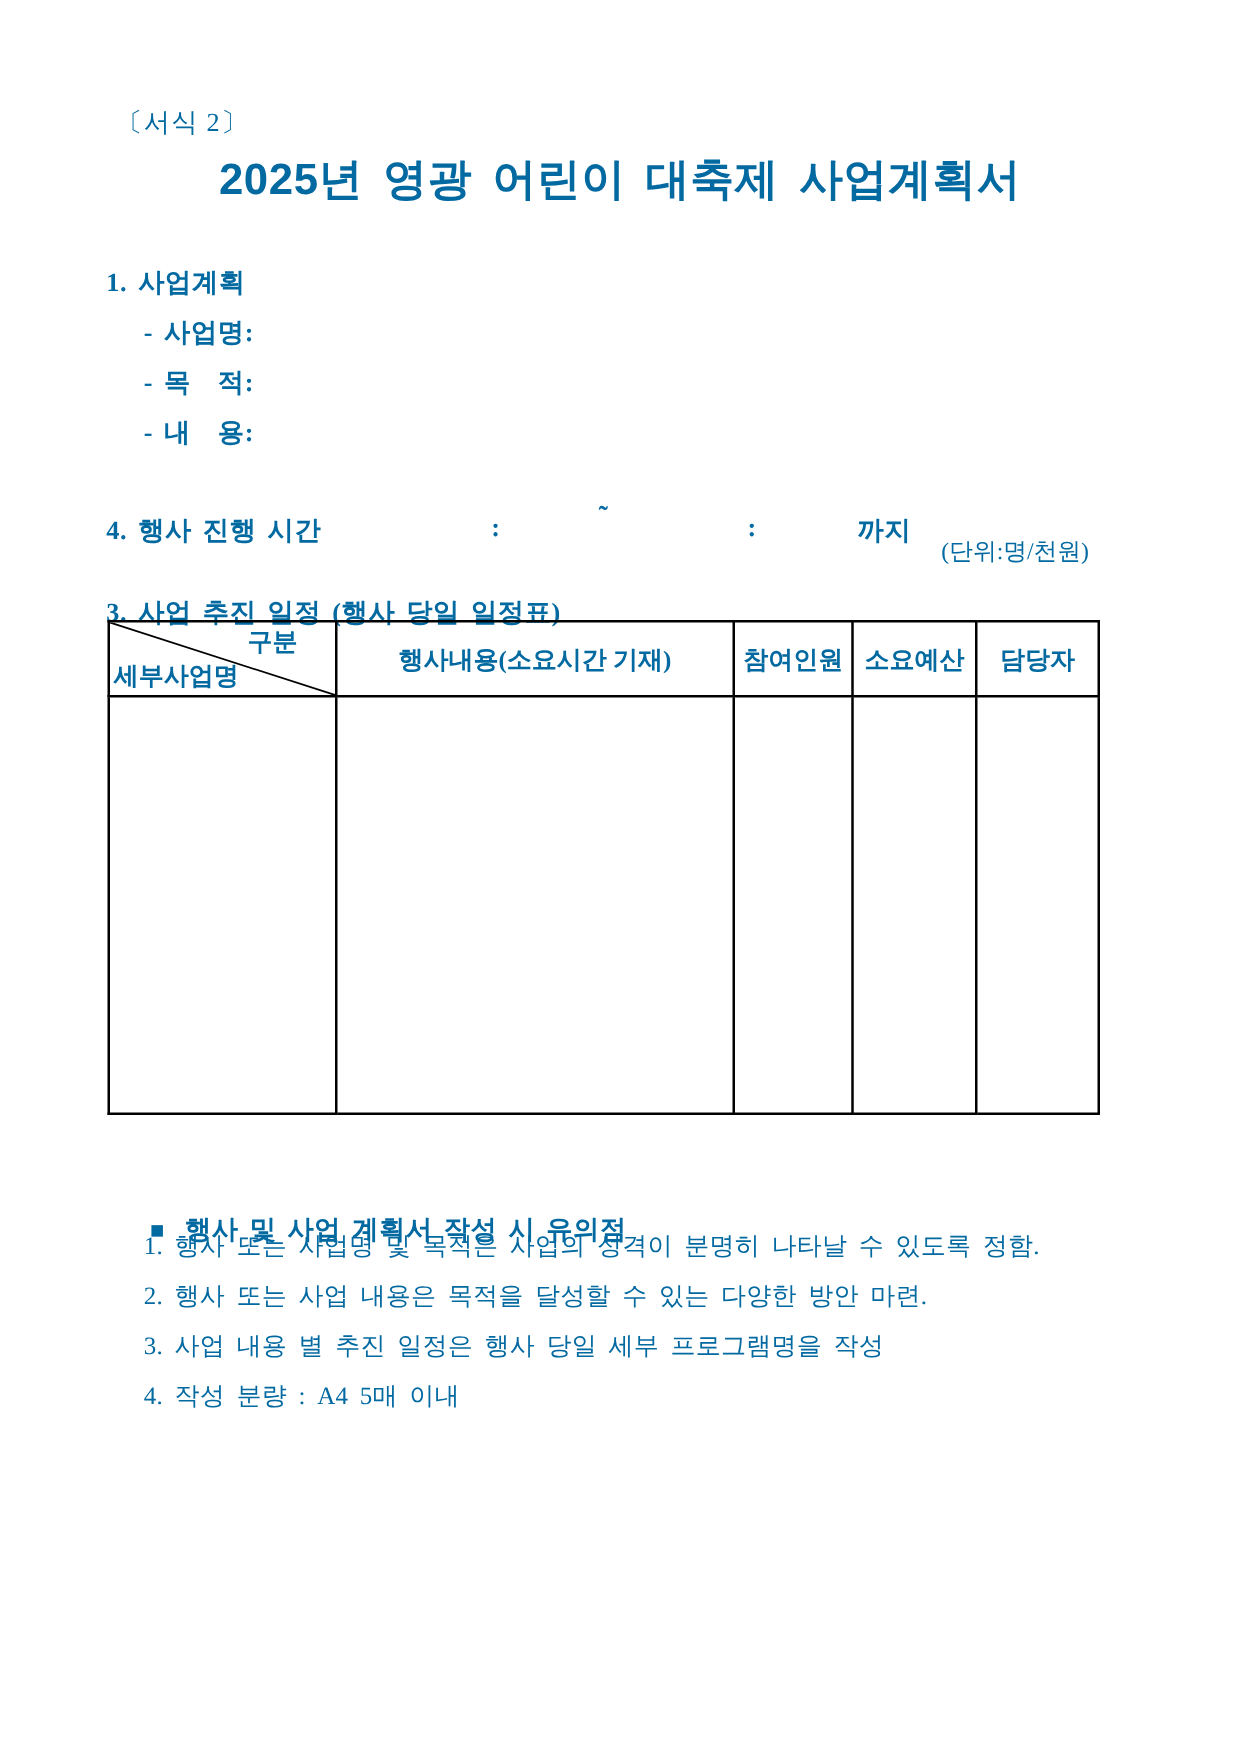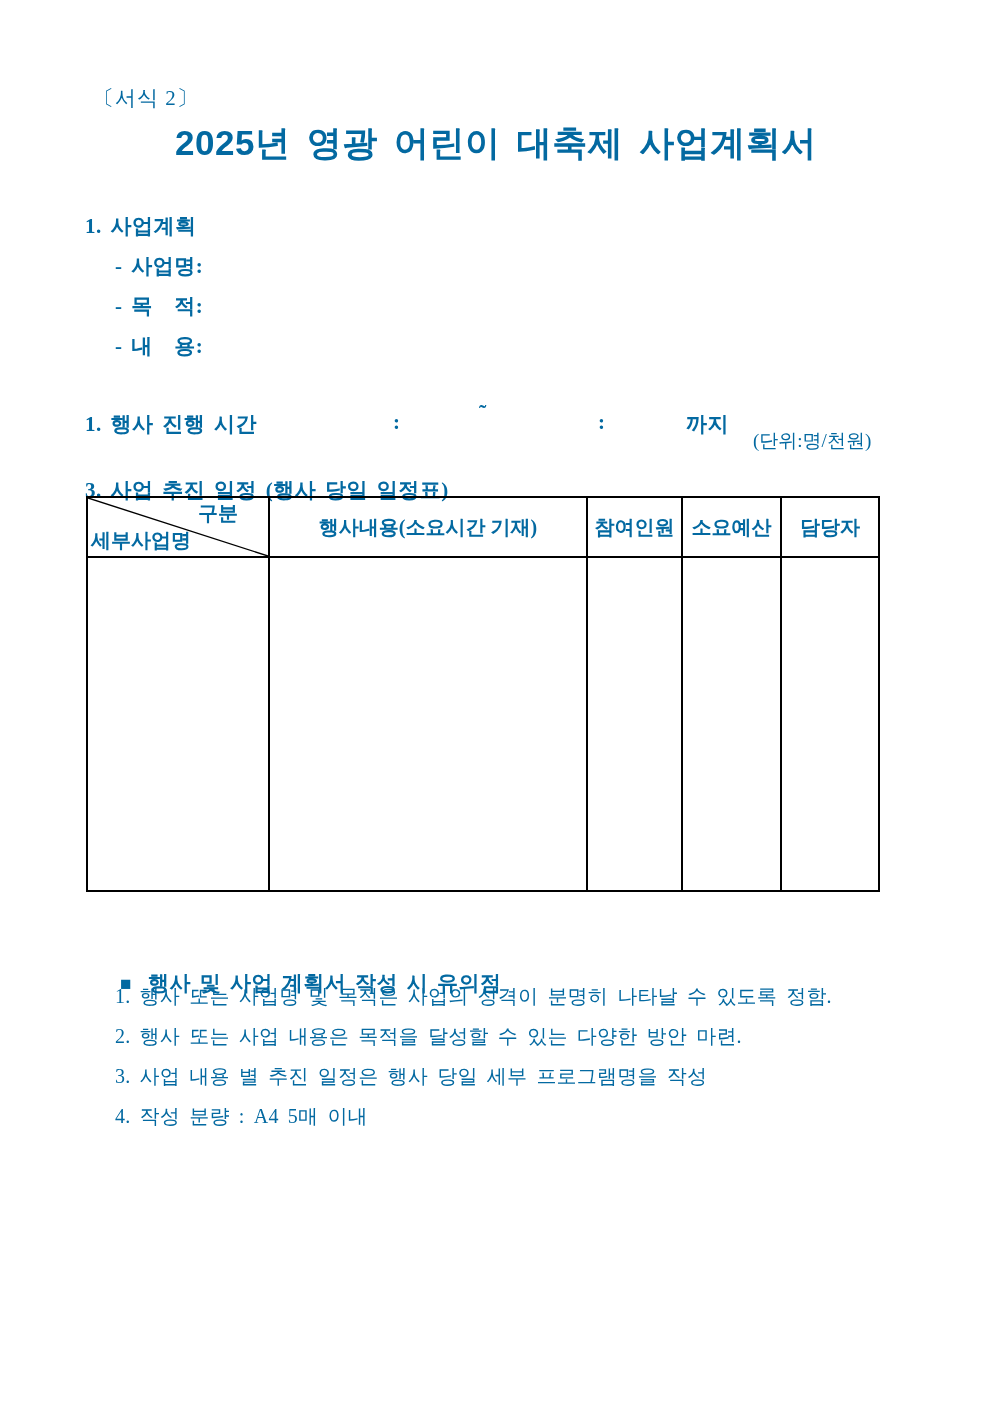--- a/index.html
+++ b/index.html
@@ -86,21 +86,21 @@
 
   <div class="abs form-label">〔서식 2〕</div>
 
   <h1 class="abs doc-title">2025년 영광 어린이 대축제 사업계획서</h1>
 
   <div class="abs heading" style="top:212px">1. 사업계획</div>
   <div class="abs sub-item" style="top:252px">- 사업명:</div>
   <div class="abs sub-item" style="top:292px">- 목　적:</div>
   <div class="abs sub-item" style="top:332px">- 내　용:</div>
 
-  <div class="abs heading" style="top:410px">1. 행사 진행 시간</div>
+  <div class="abs heading" style="top:410px">4. 행사 진행 시간</div>
   <span class="abs time-colon" style="left:393px;top:410px">:</span>
   <span class="abs time-tilde" style="left:479px;top:406px">˜</span>
   <span class="abs time-colon" style="left:598px;top:410px">:</span>
   <span class="abs heading" style="left:686px;top:410px">까지</span>
 
   <div class="abs heading" style="top:476px">3. 사업 추진 일정 (행사 당일 일정표)</div>
   <div class="abs unit-note">(단위:명/천원)</div>
 
   <table class="schedule">
     <colgroup>

